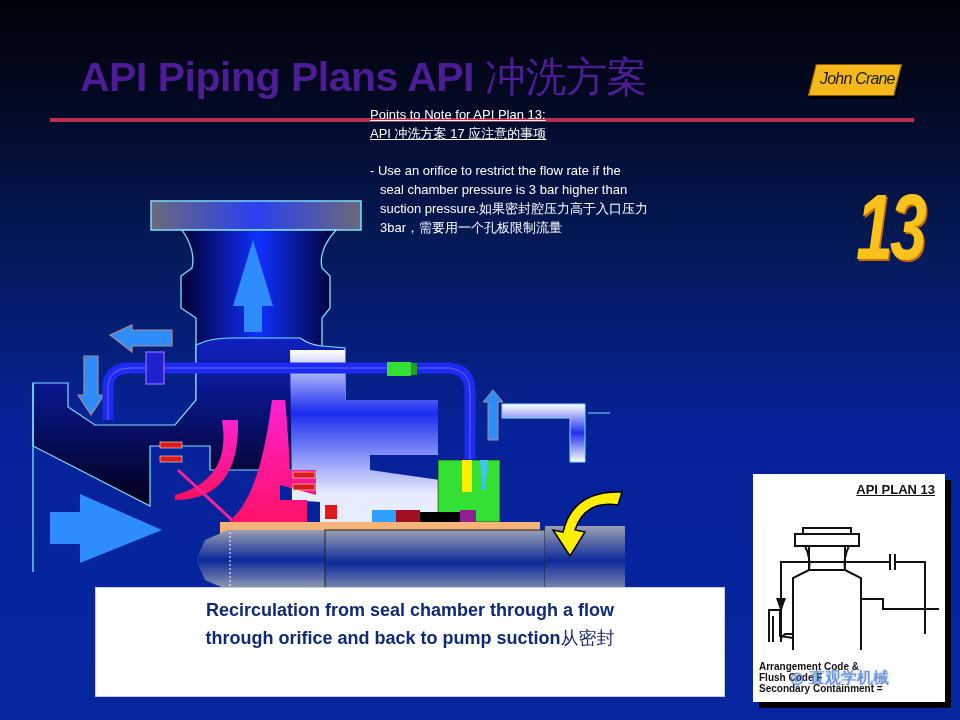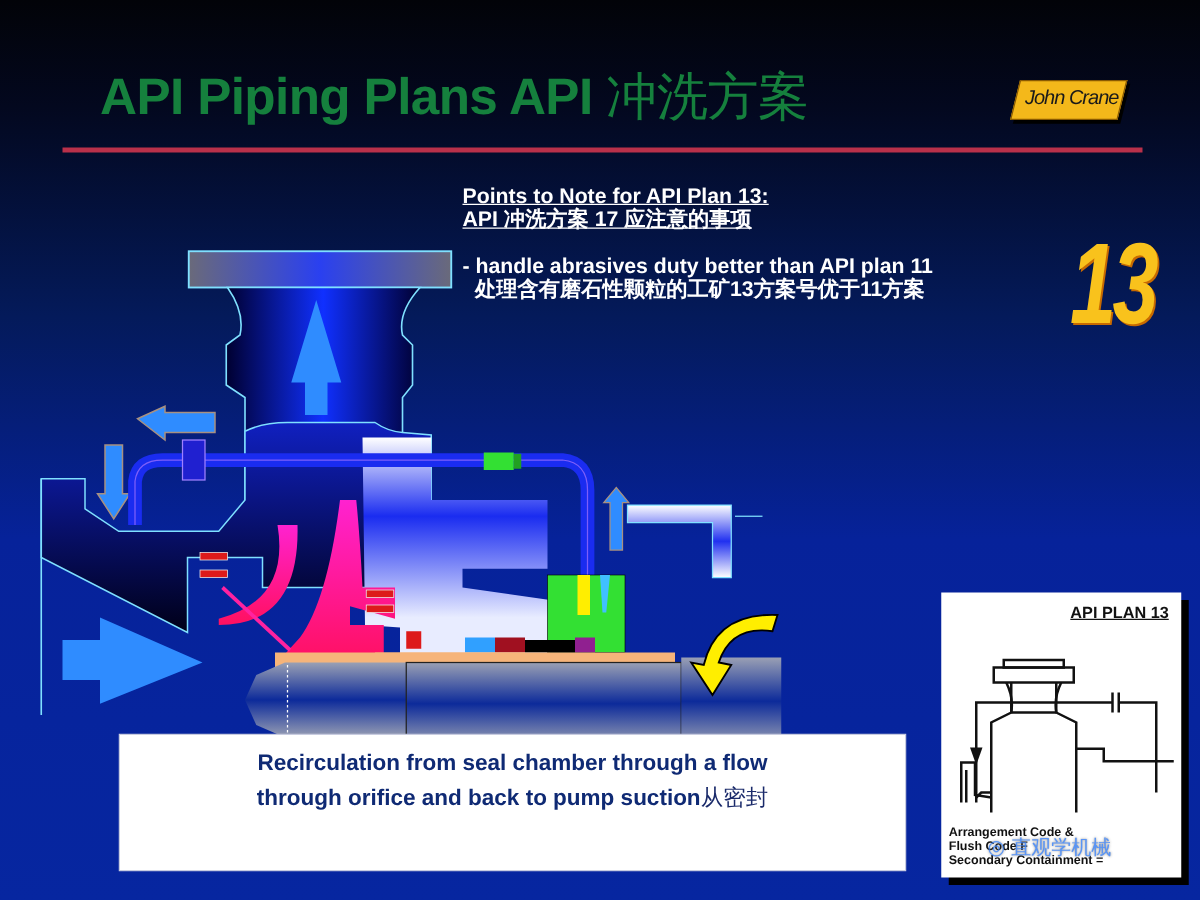--- a/index.html
+++ b/index.html
@@ -1,26 +1,26 @@
 <!DOCTYPE html>
 <html><head>
 <meta charset="utf-8">
 <style>
   html,body{margin:0;padding:0;}
   body{width:960px;height:720px;overflow:hidden;position:relative;
     background:linear-gradient(180deg,#020308 0%,#03081f 12%,#041a5a 35%,#06229a 60%,#0626a0 100%);
     font-family:"Liberation Sans","DejaVu Sans",sans-serif;}
   .abs{position:absolute;}
-  #title{left:80px;top:50px;font-size:41px;font-weight:bold;color:#15803d;letter-spacing:-0.5px;white-space:nowrap;}
+  #title{left:80px;top:50px;font-size:41px;font-weight:bold;color:#4c1d95;letter-spacing:-0.5px;white-space:nowrap;}
   #title .cn{font-family:"DejaVu Serif",serif;font-weight:normal;}
   #rule{left:50px;top:118px;width:864px;height:4px;background:#b9304a;}
   #logo{left:812px;top:64px;width:88px;height:34px;}
   #logo .plate{position:absolute;left:0;top:0;width:84px;height:30px;background:#f4b81a;transform:skewX(-14deg);border:1px solid #8a5a00;box-shadow:3px 3px 0 #000;}
   #logo .txt{position:absolute;left:8px;top:6px;font-size:16px;font-style:italic;color:#1a1a1a;letter-spacing:-0.8px;white-space:nowrap;}
-  #notes{left:370px;top:105px;width:480px;color:#fff;font-weight:bold;font-size:17px;line-height:19px;margin-top:42px;}
+  #notes{left:370px;top:105px;width:480px;color:#fff;font-weight:normal;font-size:13px;line-height:19px;}
   #notes .hd{text-decoration:underline;display:block;}
   #notes .b{margin-top:18px;}
   #notes .ind{padding-left:10px;display:block;}
   #big13{left:856px;top:175px;font-size:92px;font-style:italic;font-weight:bold;color:#f9c21c;transform:scaleX(0.72);transform-origin:left top;
     text-shadow:2px 2px 0 #c86a00;letter-spacing:-4px;}
   #caption{left:96px;top:588px;width:628px;height:108px;background:#fff;box-shadow:0 0 0 1px #c8cce0;text-align:center;color:#0f2a74;font-weight:bold;font-size:18px;line-height:28px;padding-top:8px;box-sizing:border-box;}
   #caption .cn{font-family:"DejaVu Serif",serif;font-weight:normal;color:#1a2a6a;}
   #plan13{left:753px;top:474px;width:192px;height:228px;background:#fff;box-shadow:6px 6px 0 #000;}
   #plan13 .t{position:absolute;right:10px;top:8px;font-weight:bold;font-size:13px;color:#111;text-decoration:underline;}
   #plan13 .ft{position:absolute;left:6px;bottom:8px;font-size:10px;font-weight:bold;color:#111;line-height:11px;}
@@ -35,22 +35,24 @@
   <div class="plate"></div>
   <div class="txt">John Crane</div>
 </div>
 
 <div id="rule" class="abs"></div>
 
 <div id="notes" class="abs">
   <span class="hd">Points to Note for API Plan 13:</span>
   <span class="hd">API 冲洗方案 17 应注意的事项</span>
   <div class="b">
-    <span style="display:block">- handle abrasives duty better than API plan 11</span>
-    <span class="ind">处理含有磨石性颗粒的工矿13方案号优于11方案</span>
+    <span style="display:block">- Use an orifice to restrict the flow rate if the</span>
+    <span class="ind">seal chamber pressure is 3 bar higher than</span>
+    <span class="ind">suction pressure.如果密封腔压力高于入口压力</span>
+    <span class="ind">3bar，需要用一个孔板限制流量</span>
   </div>
 </div>
 
 <div id="big13" class="abs">13</div>
 
 <svg class="abs" style="left:0;top:0" width="960" height="720">
   <defs>
     <linearGradient id="gShaft" x1="0" y1="0" x2="0" y2="1">
       <stop offset="0" stop-color="#9aa0b4"></stop>
         <stop offset="0.5" stop-color="#0c2a9a"></stop>

